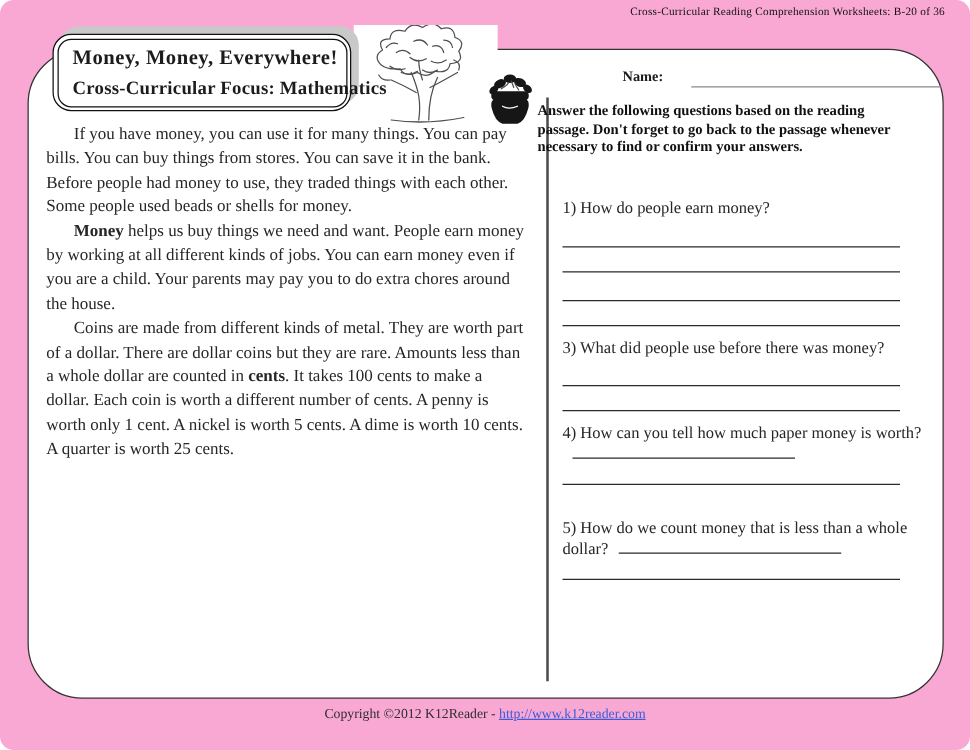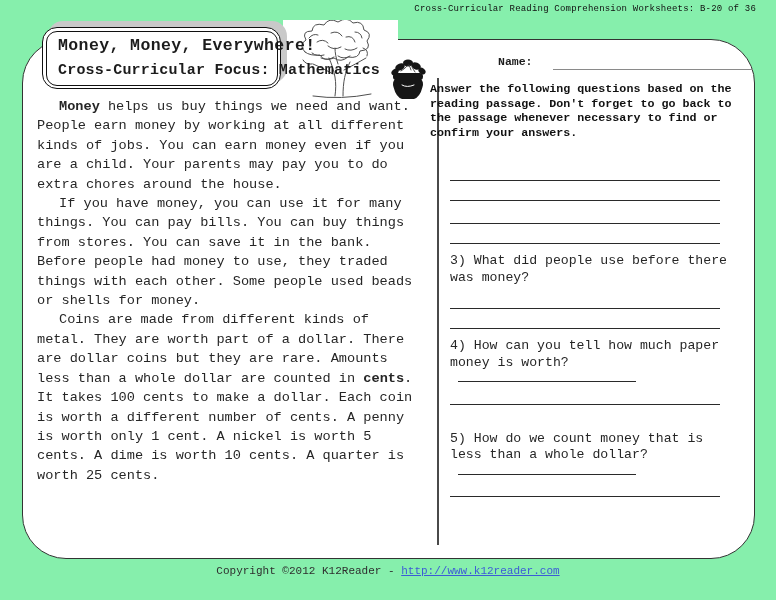--- a/index.html
+++ b/index.html
@@ -1,19 +1,19 @@
 <!DOCTYPE html>
 <html><head>
 <meta charset="utf-8">
 <style>
   * { margin:0; padding:0; box-sizing:border-box; }
   html,body { background:#ffffff; }
   .page {
-    position:relative; width:776px; height:600px; background:#86efac;
-    font-family:Liberation Mono, monospace; color:#1c1c1c; overflow:hidden;
+    position:relative; width:776px; height:600px; background:#f9a8d4;
+    font-family:Liberation Serif, serif; color:#1c1c1c; overflow:hidden;border-radius:11px;
   }
   .header-label {
     position:absolute; top:4px; right:20px; font-size:9px; color:#111;
     letter-spacing:.2px;
   }
   .outer-box {
     position:absolute; left:22px; top:39px; width:733px; height:520px;
     border:1.6px solid #333; border-radius:44px; background:#fff;
   }
   .illu { position:absolute; background:#fff; }
@@ -103,36 +103,36 @@
       <path d="M18,28 q5,3 12,0" stroke="#ffffff" stroke-width="1" fill="none" stroke-linecap="round"></path>
     </svg>
   </div>
 
   <div class="title-box">
     <div class="title-text">Money, Money, Everywhere!</div>
     <div class="subtitle-text">Cross-Curricular Focus: Mathematics</div>
   </div>
 
   <div class="passage">
+      <p>If you have money, you can use it for many things. You can pay bills. You can buy things from stores. You can save it in the bank. Before people had money to use, they traded things with each other. Some people used beads or shells for money.</p>
       <p><b>Money</b> helps us buy things we need and want. People earn money by working at all different kinds of jobs. You can earn money even if you are a child. Your parents may pay you to do extra chores around the house.</p>
-      <p>If you have money, you can use it for many things. You can pay bills. You can buy things from stores. You can save it in the bank. Before people had money to use, they traded things with each other. Some people used beads or shells for money.</p>
       <p>Coins are made from different kinds of metal. They are worth part of a dollar. There are dollar coins but they are rare. Amounts less than a whole dollar are counted in <b>cents</b>. It takes 100 cents to make a dollar. Each coin is worth a different number of cents. A penny is worth only 1 cent. A nickel is worth 5 cents. A dime is worth 10 cents. A quarter is worth 25 cents.</p>
     </div>
 
   <div class="divider"></div>
 
   <div class="name-row">
     <span class="name-label">Name:</span>
     <span class="name-line"></span>
   </div>
 
   <div class="instructions">Answer the following questions based on the reading passage. Don't forget to go back to the passage whenever necessary to find or confirm your answers.</div>
 
   <div class="questions">
-      <div class="question"><div class="blank-line"></div><div class="blank-line"></div></div>
+      <div class="question"><span class="q-text">1) How do people earn money?</span><div class="blank-line"></div><div class="blank-line"></div></div>
       <div class="question"><div class="blank-line"></div><div class="blank-line"></div></div>
       <div class="question"><span class="q-text">3) What did people use before there was money?</span><div class="blank-line"></div><div class="blank-line"></div></div>
       <div class="question question--tail"><span class="q-text">4) How can you tell how much paper money is worth?</span><span class="inline-blank"></span><div class="blank-line"></div></div>
       <div class="question question--tail"><span class="q-text">5) How do we count money that is less than a whole dollar?</span><span class="inline-blank"></span><div class="blank-line"></div></div>
     </div>
 
   <div class="footer">
     <span>Copyright ©2012 K12Reader - </span><a href="#" id="footer-link" style="color: rgb(60, 91, 214);">http://www.k12reader.com</a>
   </div>
 

